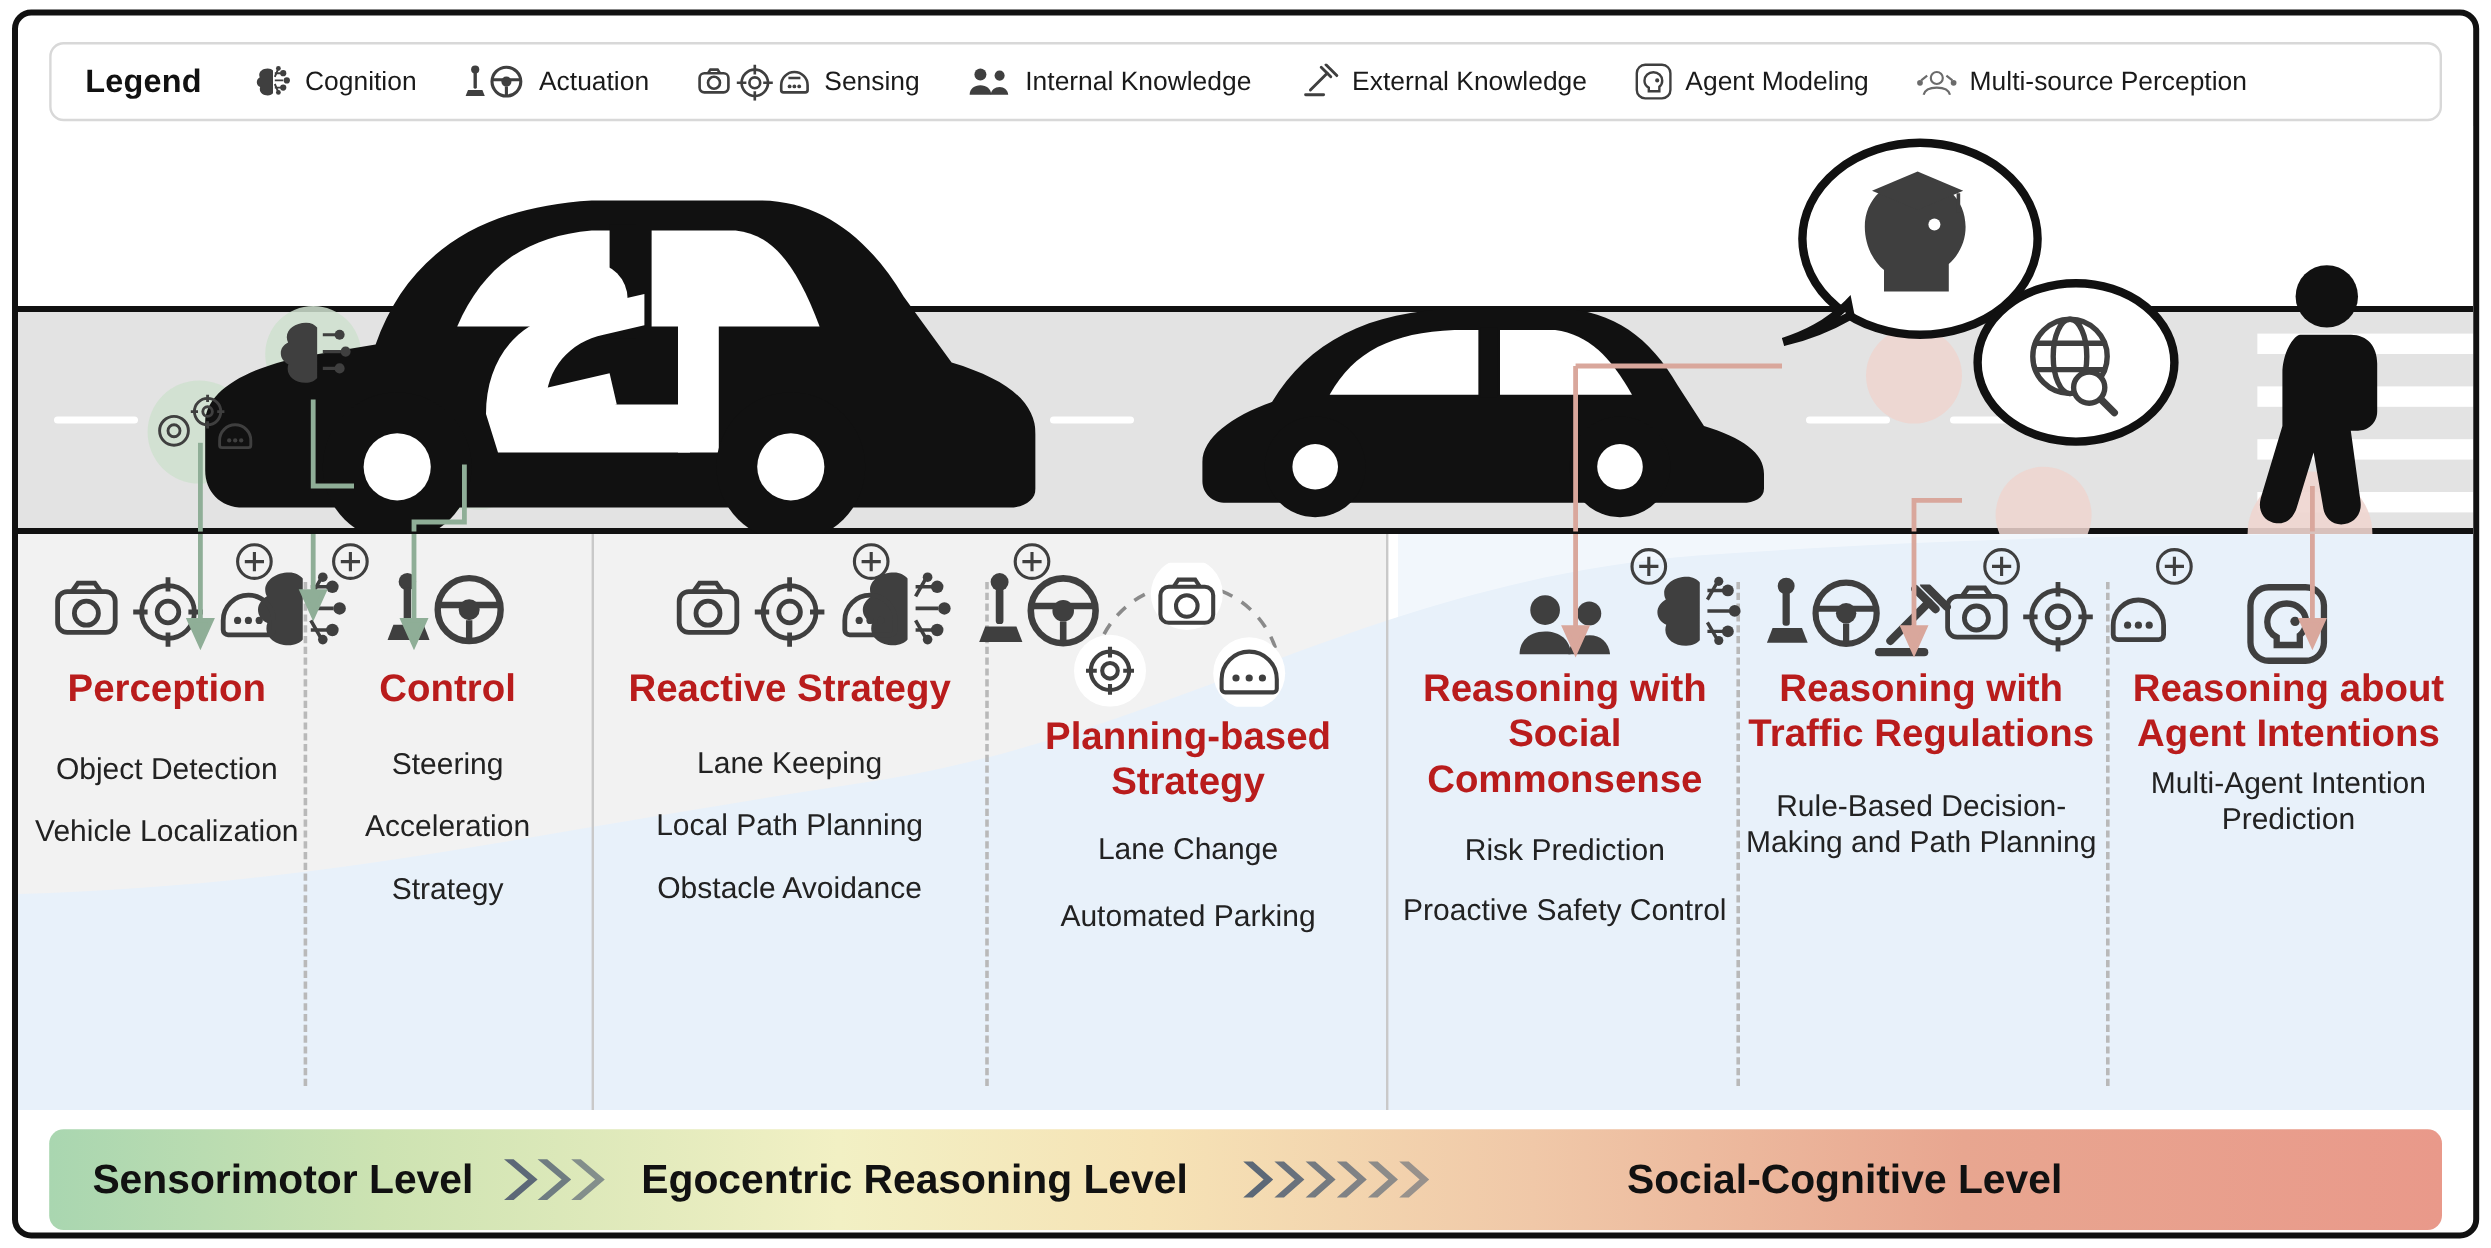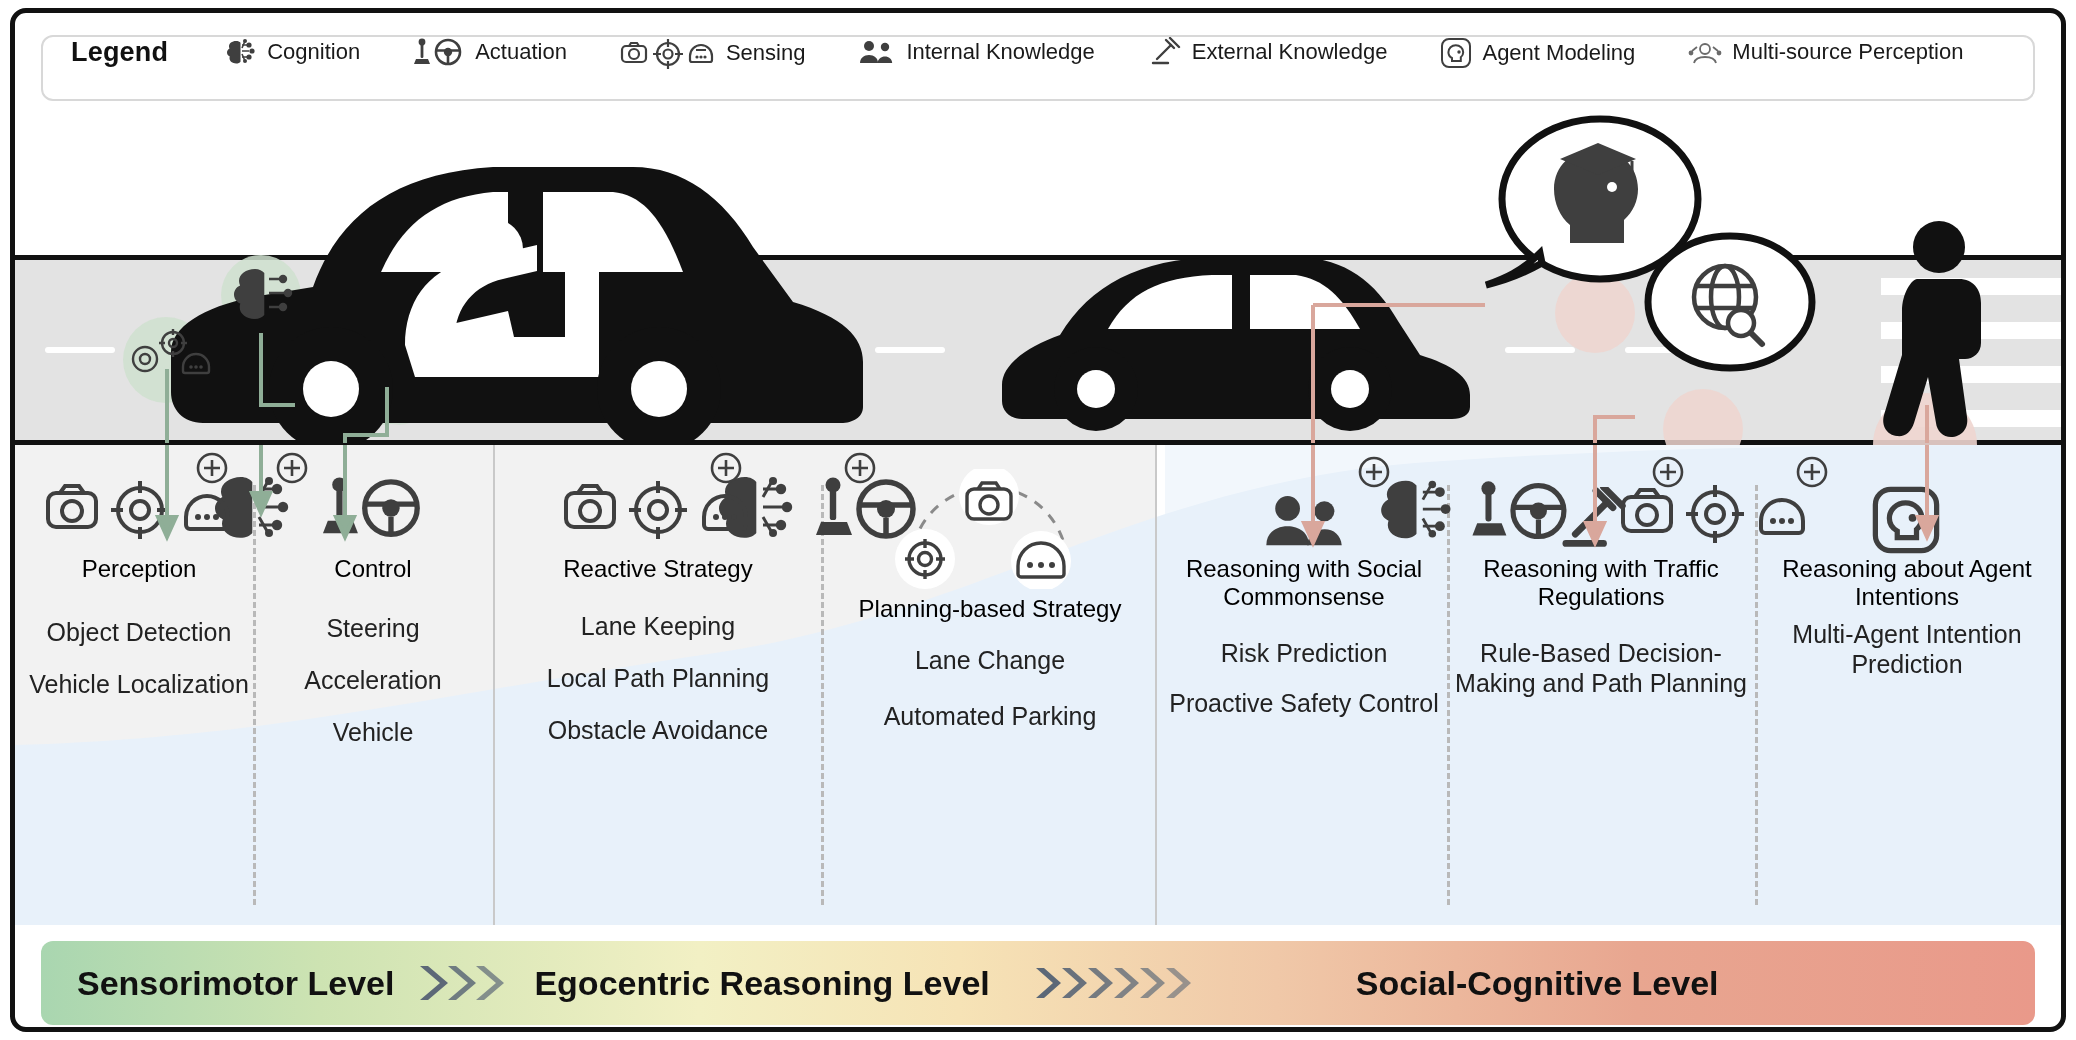--- a/index.html
+++ b/index.html
@@ -27,23 +27,23 @@
 
   
   .legend {
     position: absolute;
     left: 26px; top: 22px;
     width: 1994px; height: 66px;
     background: #ffffff;
     border: 2px solid #d8d8d8;
     border-radius: 12px;
     display: flex;
-    align-items: flex-start;
+    align-items: center;
     padding: 0 28px;
-    gap: 13px;
+    gap: 0px;
   }
   .legend-title {
     font-size: 27px; font-weight: bold; color: #111;
     margin-right: 42px;
     letter-spacing: .2px;
   }
   .legend-item {
     display: flex; align-items: center;
     gap: 10px;
     margin-right: 40px;
@@ -99,21 +99,21 @@
   .band-blue-wrap { position: absolute; left: 0; top: 0; width: 2046px; height: 480px; }
   .vline { position: absolute; top: 0; width: 2px; height: 480px; background: #c9c9c9; }
   .vdash { position: absolute; top: 40px; width: 0; height: 420px; border-left: 3px dashed #b9b9b9; }
 
   .col {
     position: absolute;
     top: 0;
     text-align: center;
   }
   .col .title {
-    font-size: 24px; font-weight: normal; color: #000000; line-height: 1.15;
+    font-size: 32px; font-weight: bold; color: #b91c1c; line-height: 1.15;
   }
   .col .item {
     font-size: 25px; color: #222; line-height: 1.2; margin-top: 16px;
   }
 
   
   .bottom {
     position: absolute;
     left: 26px; top: 928px;
     width: 1994px; height: 84px;
@@ -537,21 +537,21 @@
             <circle cx="71" cy="34" r="9" fill="#3f3f3f"></circle>
           </svg>
           <svg style="position:absolute;left:20px;top:6px;" width="34" height="34" viewBox="0 0 34 34">
             <circle cx="17" cy="17" r="14" fill="none" stroke="#3f3f3f" stroke-width="2.6"></circle>
             <path d="M17 9v16M9 17h16" stroke="#3f3f3f" stroke-width="2.6"></path>
           </svg>
         </div>
         <div class="title">Control</div>
         <div class="item" style="margin-top:30px;">Steering</div>
         <div class="item" style="margin-top:22px;">Acceleration</div>
-        <div class="item" style="margin-top:22px;">Vehicle</div>
+        <div class="item" style="margin-top:22px;">Strategy</div>
       </div>
 
       <div class="col" style="left:482px; width:322px;">
         <div style="position:relative;height:110px;">
           <svg style="position:absolute;left:64px;top:34px;" width="192" height="62" viewBox="0 0 190 62">
             <g fill="none" stroke="#3f3f3f" stroke-width="4">
               <rect x="4" y="14" width="48" height="34" rx="8"></rect>
                 <circle cx="28" cy="32" r="10"></circle>
                 <path d="M16 14l5-7h14l5 7"></path>
             </g>

